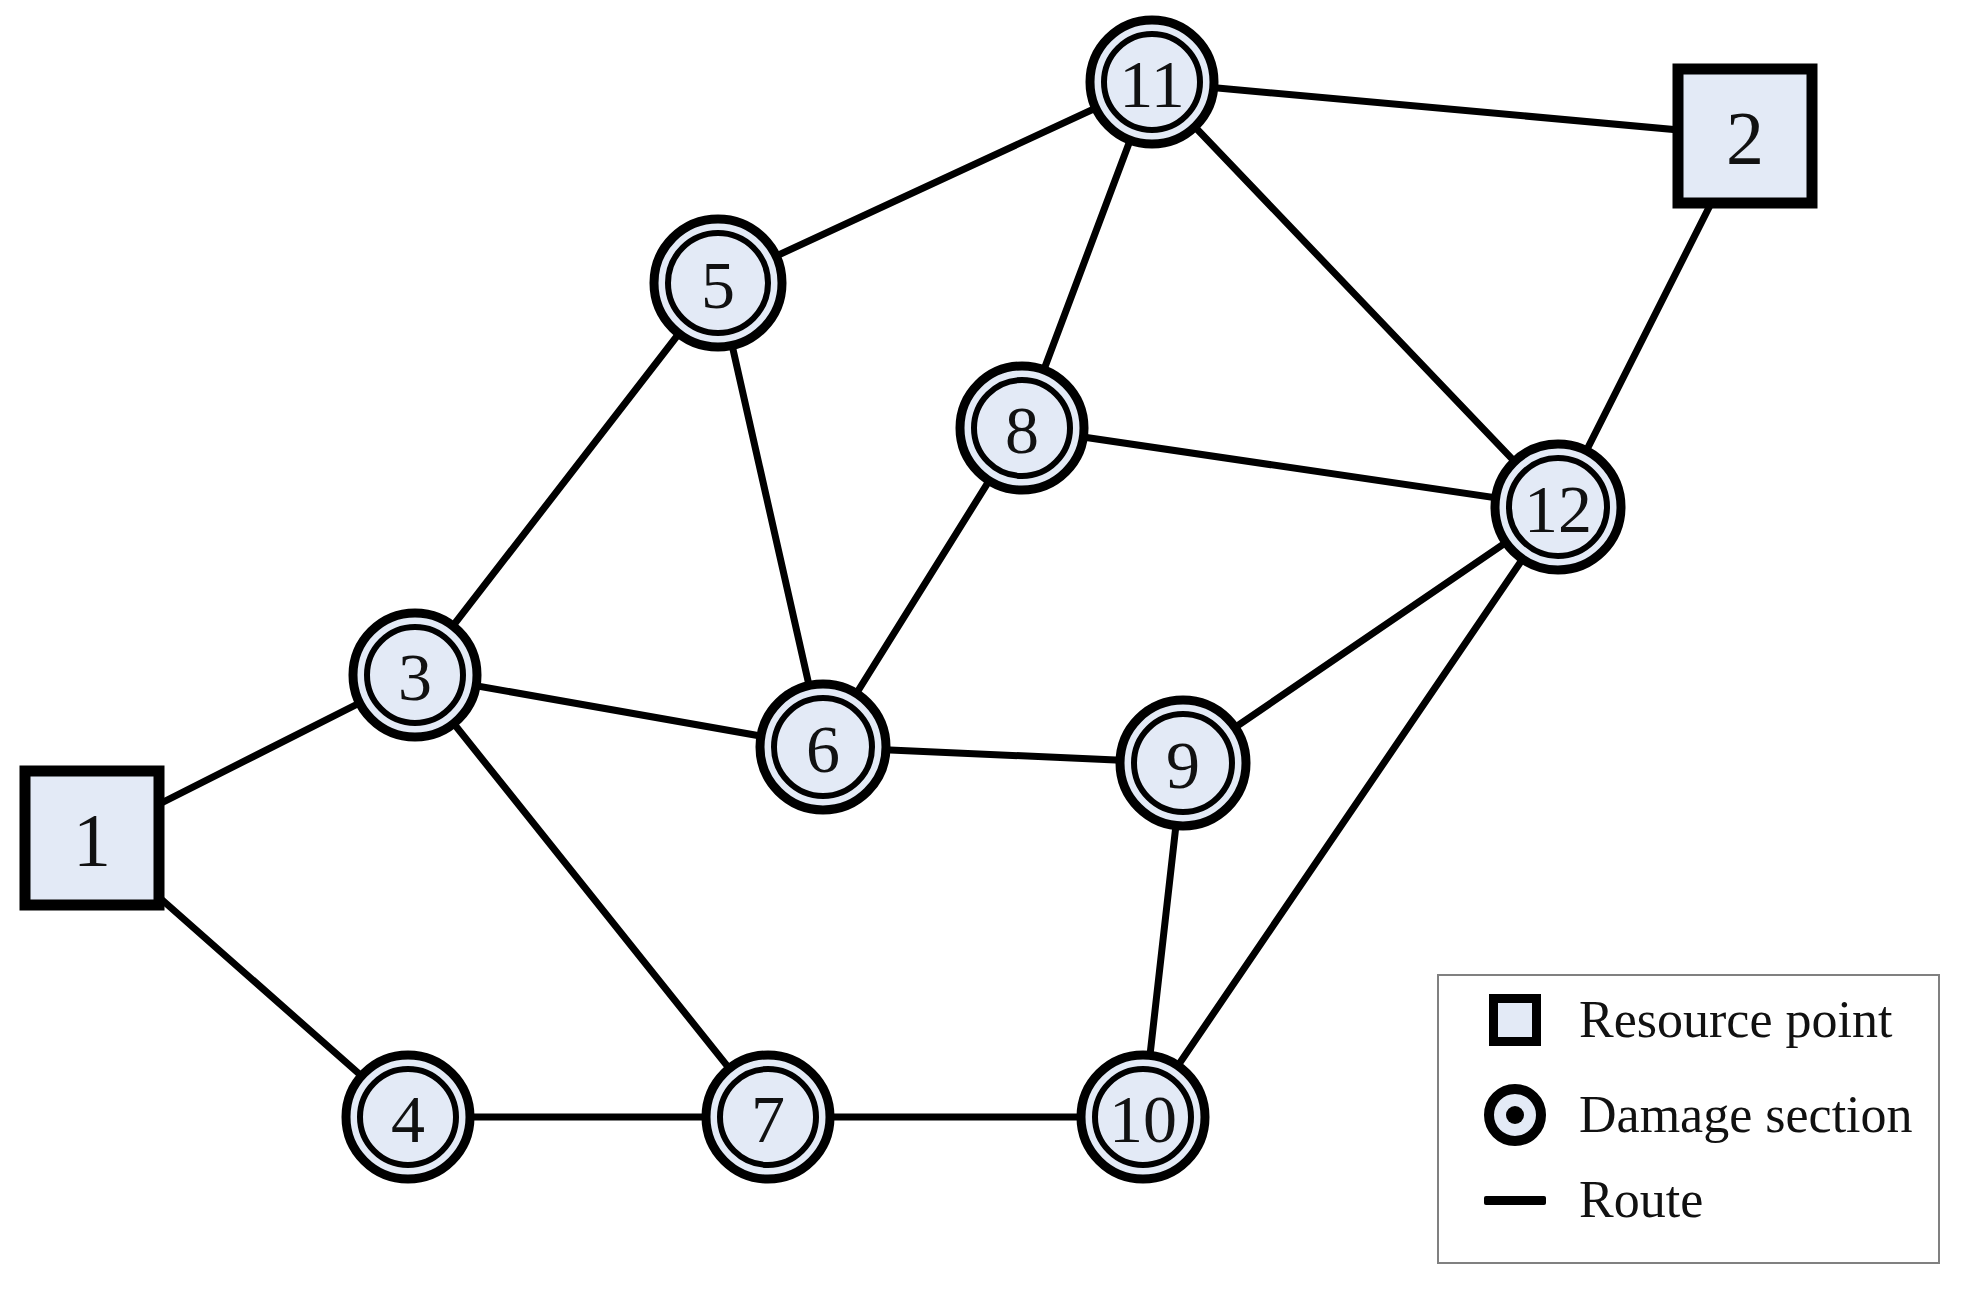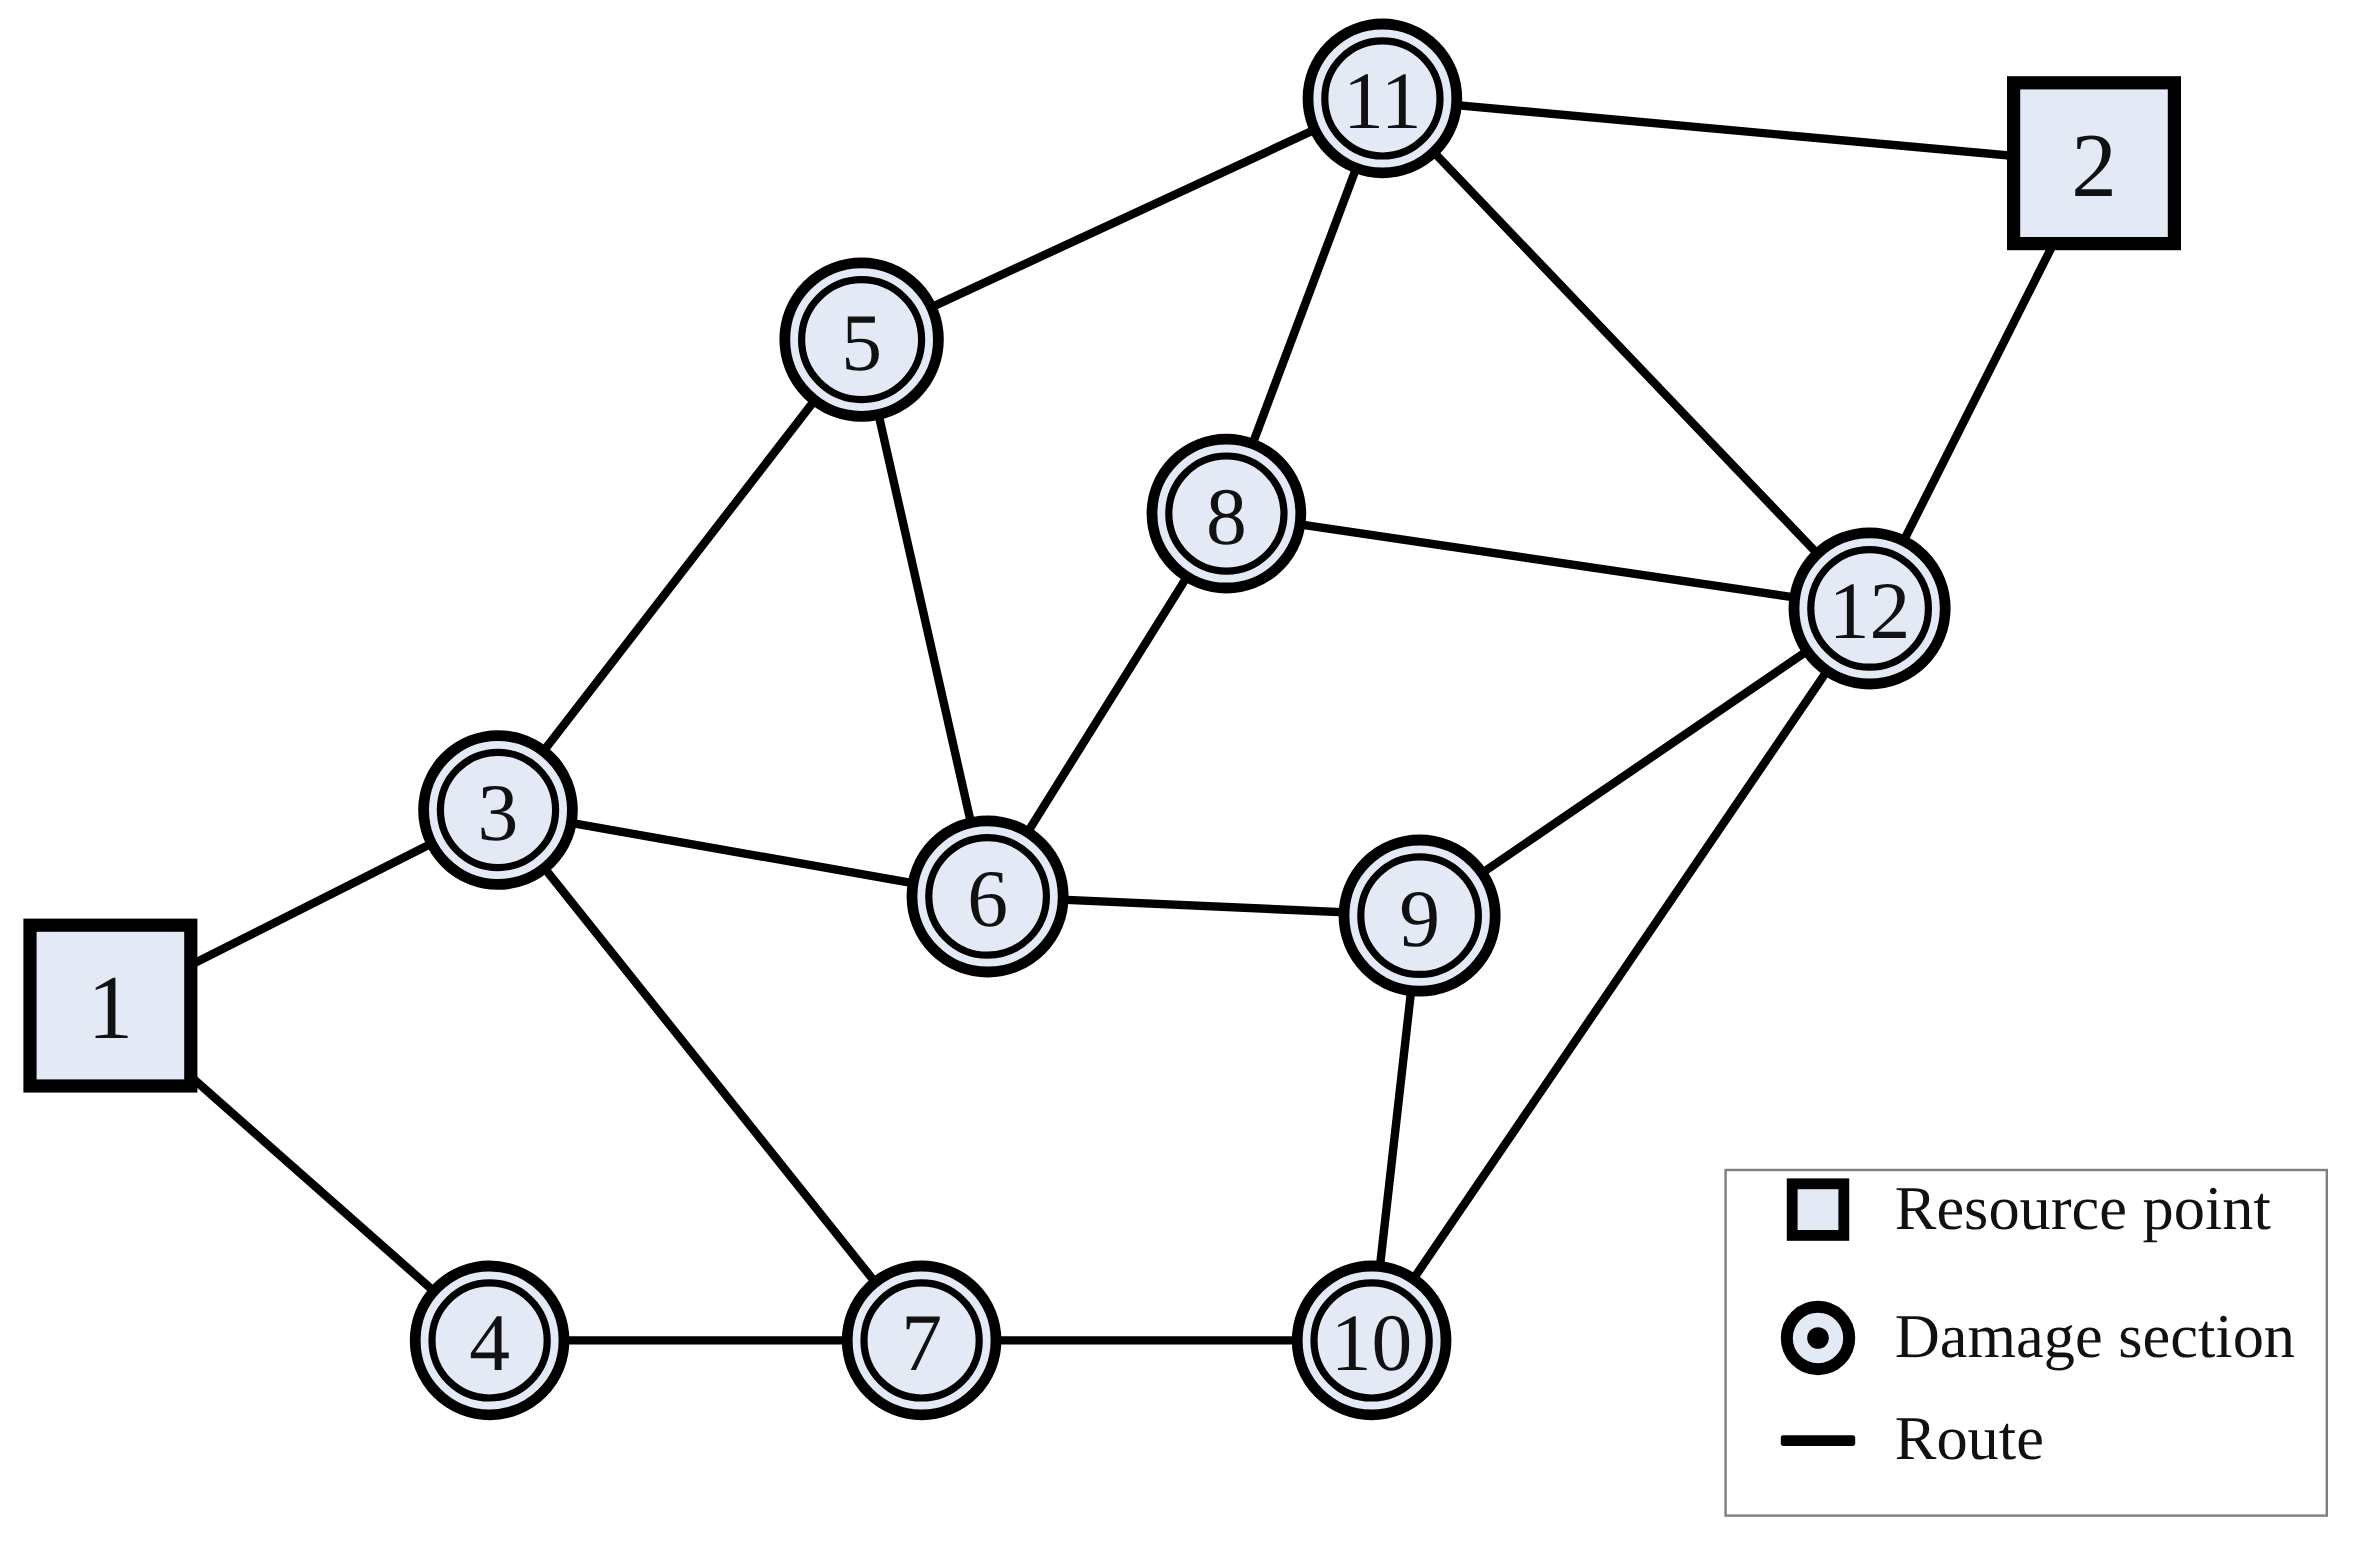--- a/index.html
+++ b/index.html
@@ -70,21 +70,21 @@
     border: 2px solid #808080;
     background: #ffffff;
     box-sizing: border-box;
   }
   .legend-row {
     position: absolute;
     display: flex;
     align-items: center;
     left: 22px;
   }
-  #legend-row-resource { top: 6px; }
+  #legend-row-resource { top: 18px; }
   #legend-row-damage   { top: 108px; justify-content: center; }
   #legend-row-route    { top: 198px; }
 
   .legend-symbol-cell {
     width: 108px;
     display: flex;
     align-items: center;
     justify-content: center;
   }
   .legend-square-symbol {

